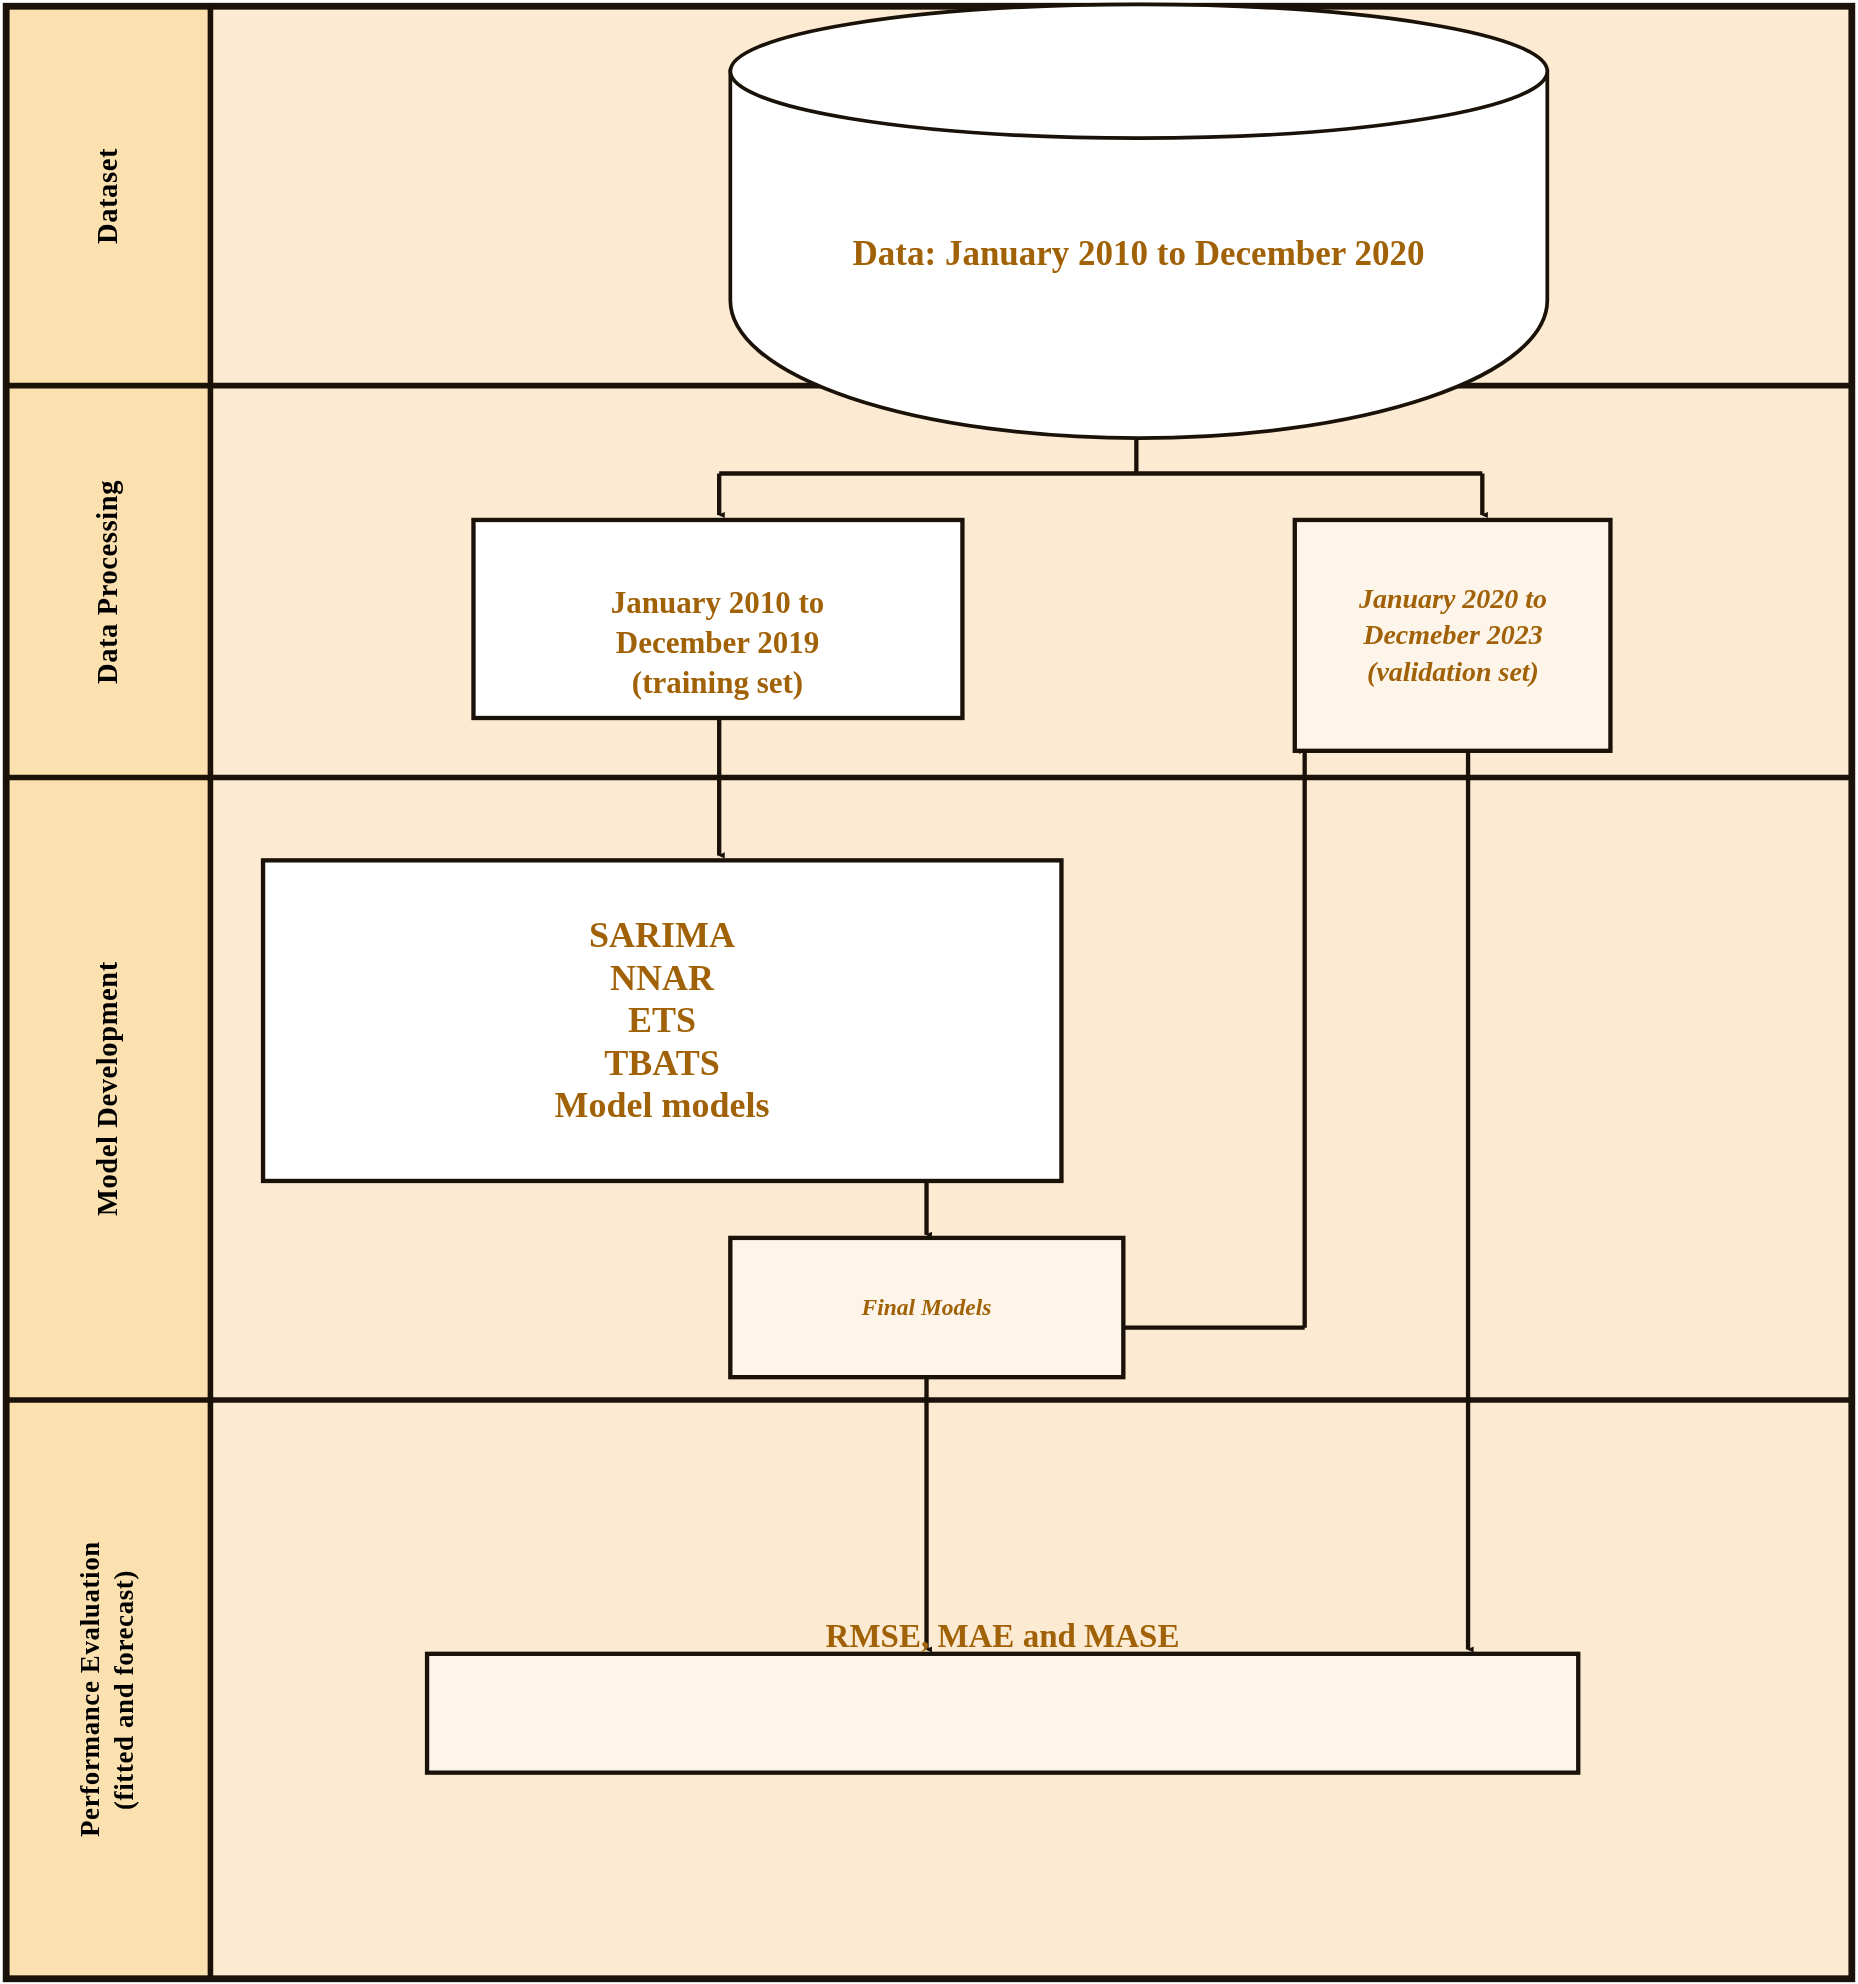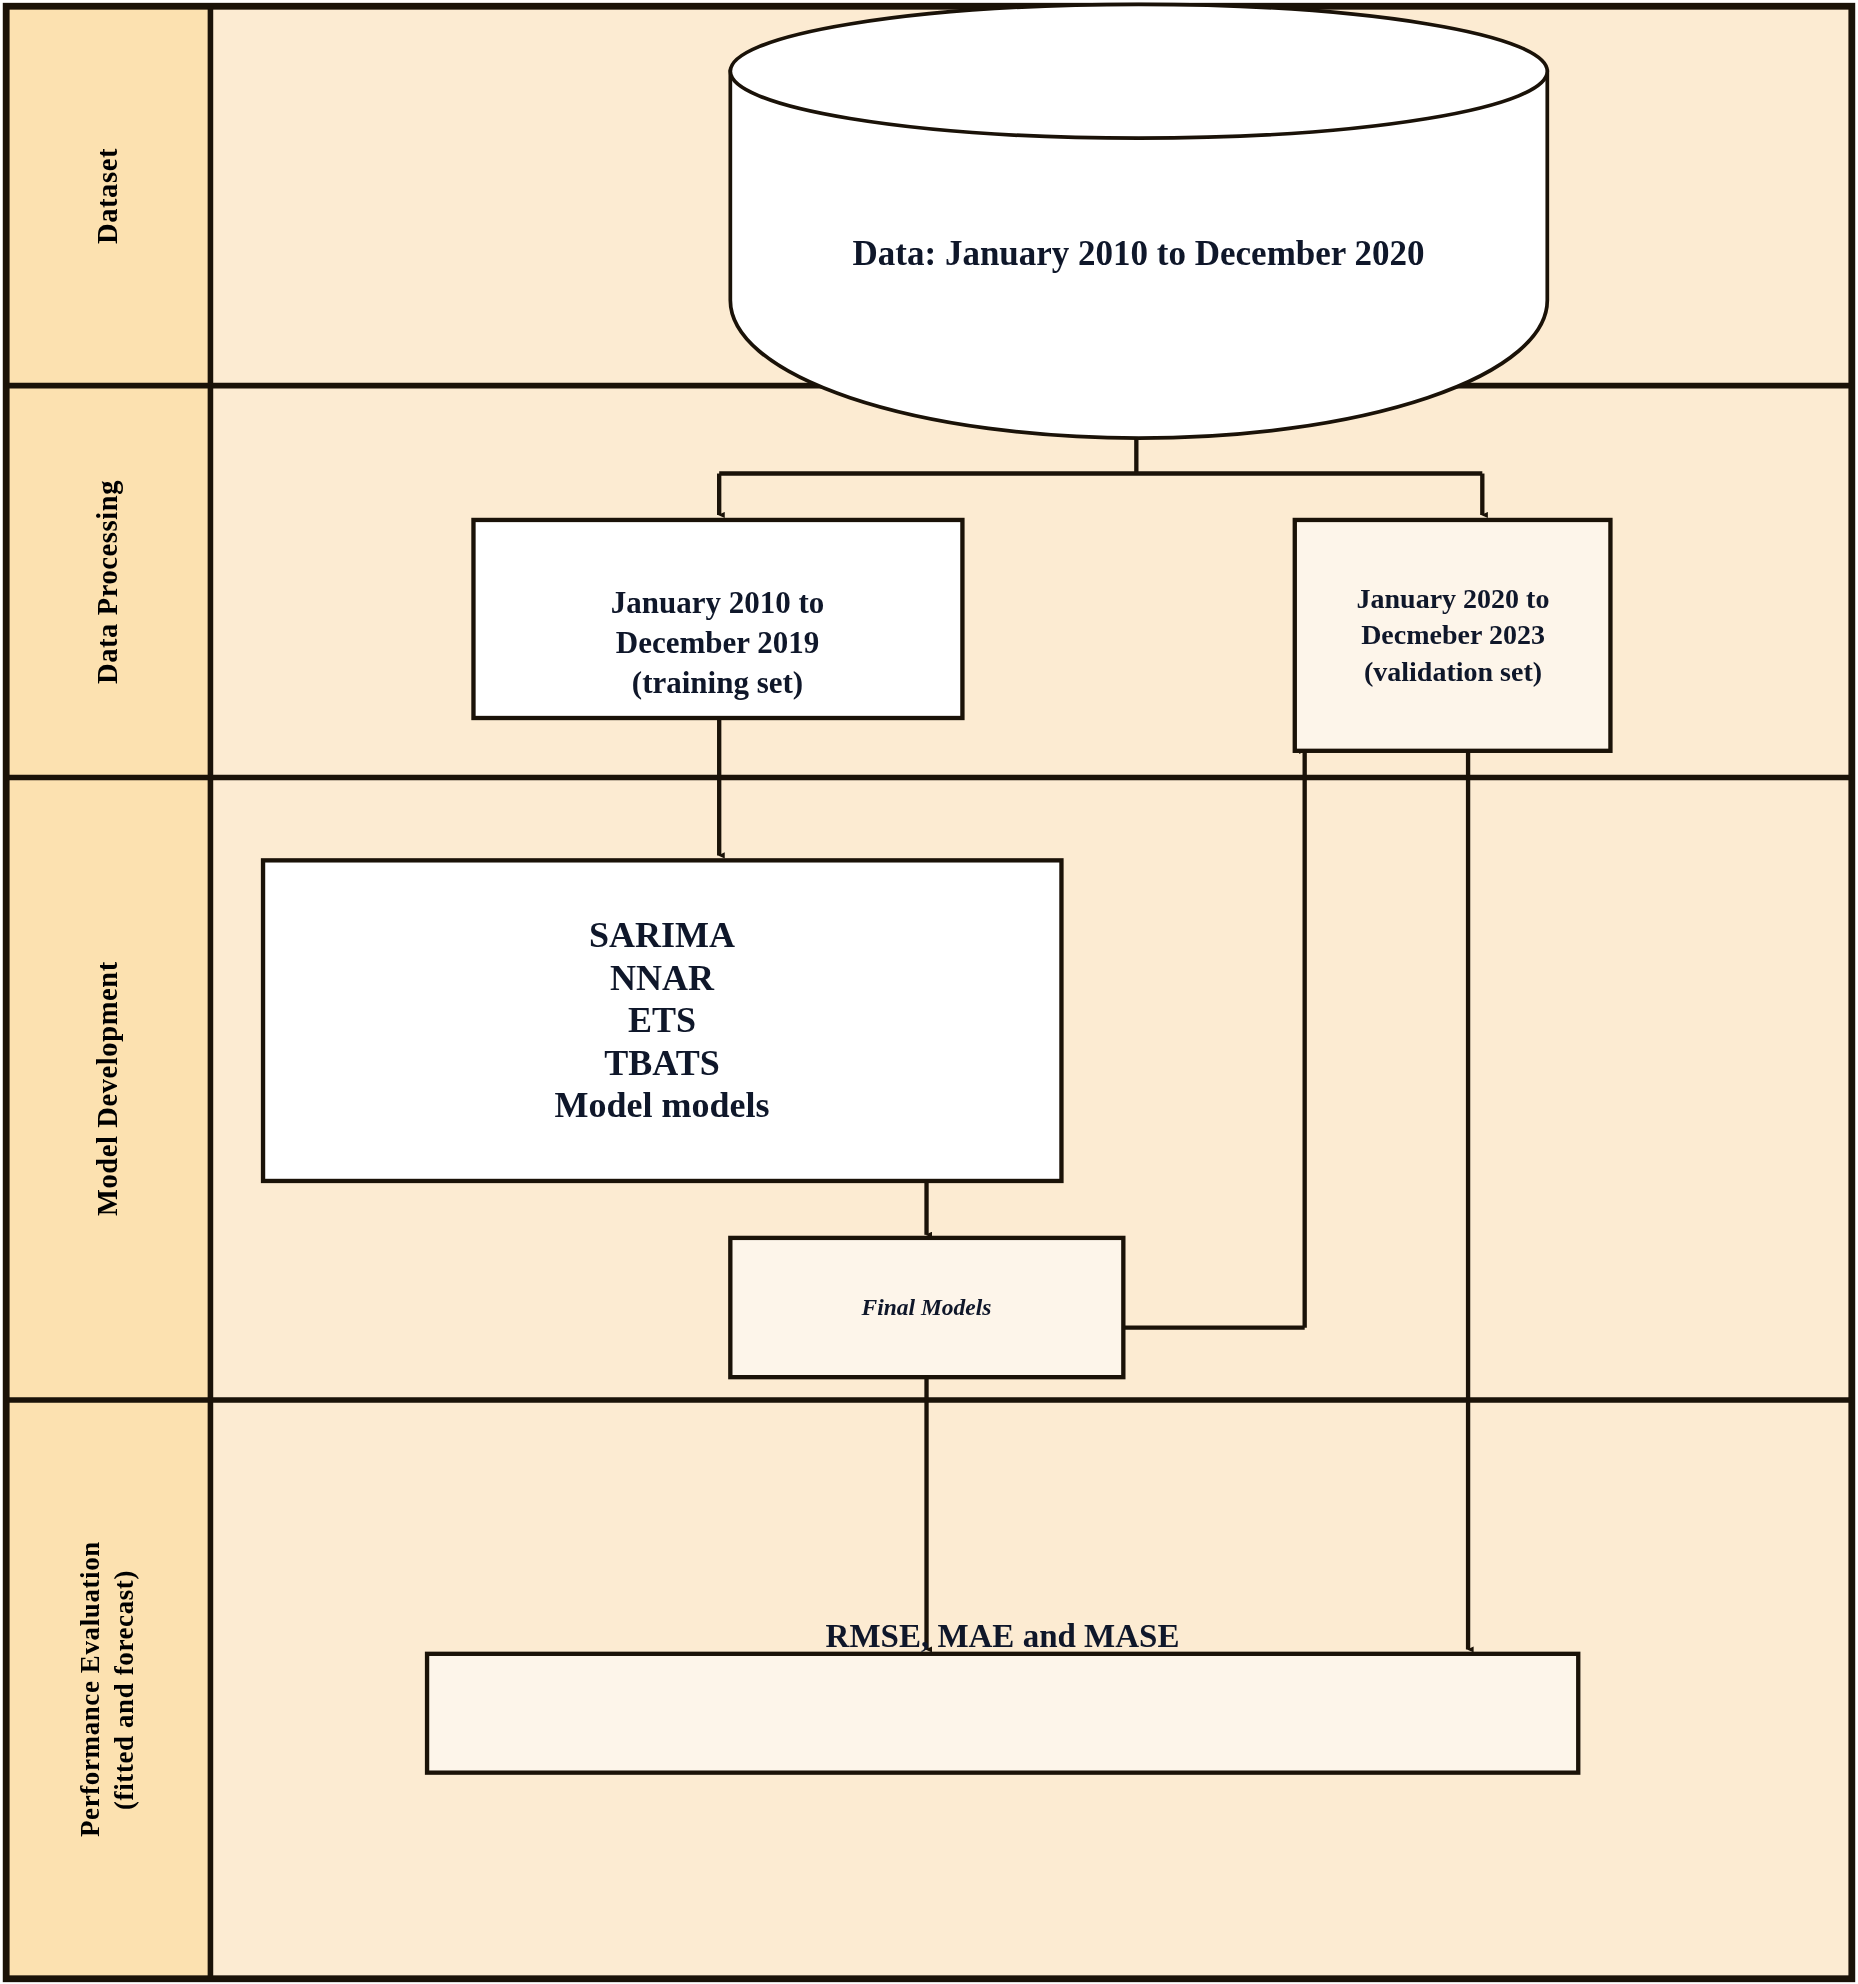--- a/index.html
+++ b/index.html
@@ -40,21 +40,21 @@
     white-space: pre-line;
     font-family: "Liberation Serif", "DejaVu Serif", serif;
   }
   .node-text {
     position: absolute;
     display: flex;
     flex-direction: column;
     align-items: center;
     justify-content: center;
     font-weight: bold;
-    color: #0f172a;
+    color: #a16207;
     text-align: center;
     line-height: 1.3;
     pointer-events: none;
     font-family: "Liberation Serif", "DejaVu Serif", serif;
   }
   .node-text span { display: block; }
 </style>
 </head>
 <body>
 
@@ -135,21 +135,21 @@
 (fitted and forecast)</div>
 
   <div class="node-text" style="left:730px; top:220px; width:817px; height:68px; font-size:35px;">Data: January 2010 to December 2020</div>
 
   <div class="node-text" style="left:473px; top:544px; width:489px; height:198px; font-size:31px;">
     <span>January 2010 to</span>
     <span>December 2019</span>
     <span>(training set)</span>
   </div>
 
-  <div class="node-text" style="left:1295px; top:520px; width:316px; height:231px; font-size:28px;">
+  <div class="node-text" style="left:1295px; top:520px; width:316px; height:231px; font-size:28px;font-style:italic;">
     <span>January 2020 to</span>
     <span>Decmeber 2023</span>
     <span>(validation set)</span>
   </div>
 
   <div class="node-text" style="left:263px; top:860px; width:798px; height:321px; font-size:36px; line-height:1.18;">
     <span>SARIMA</span>
     <span>NNAR</span>
     <span>ETS</span>
     <span>TBATS</span>

